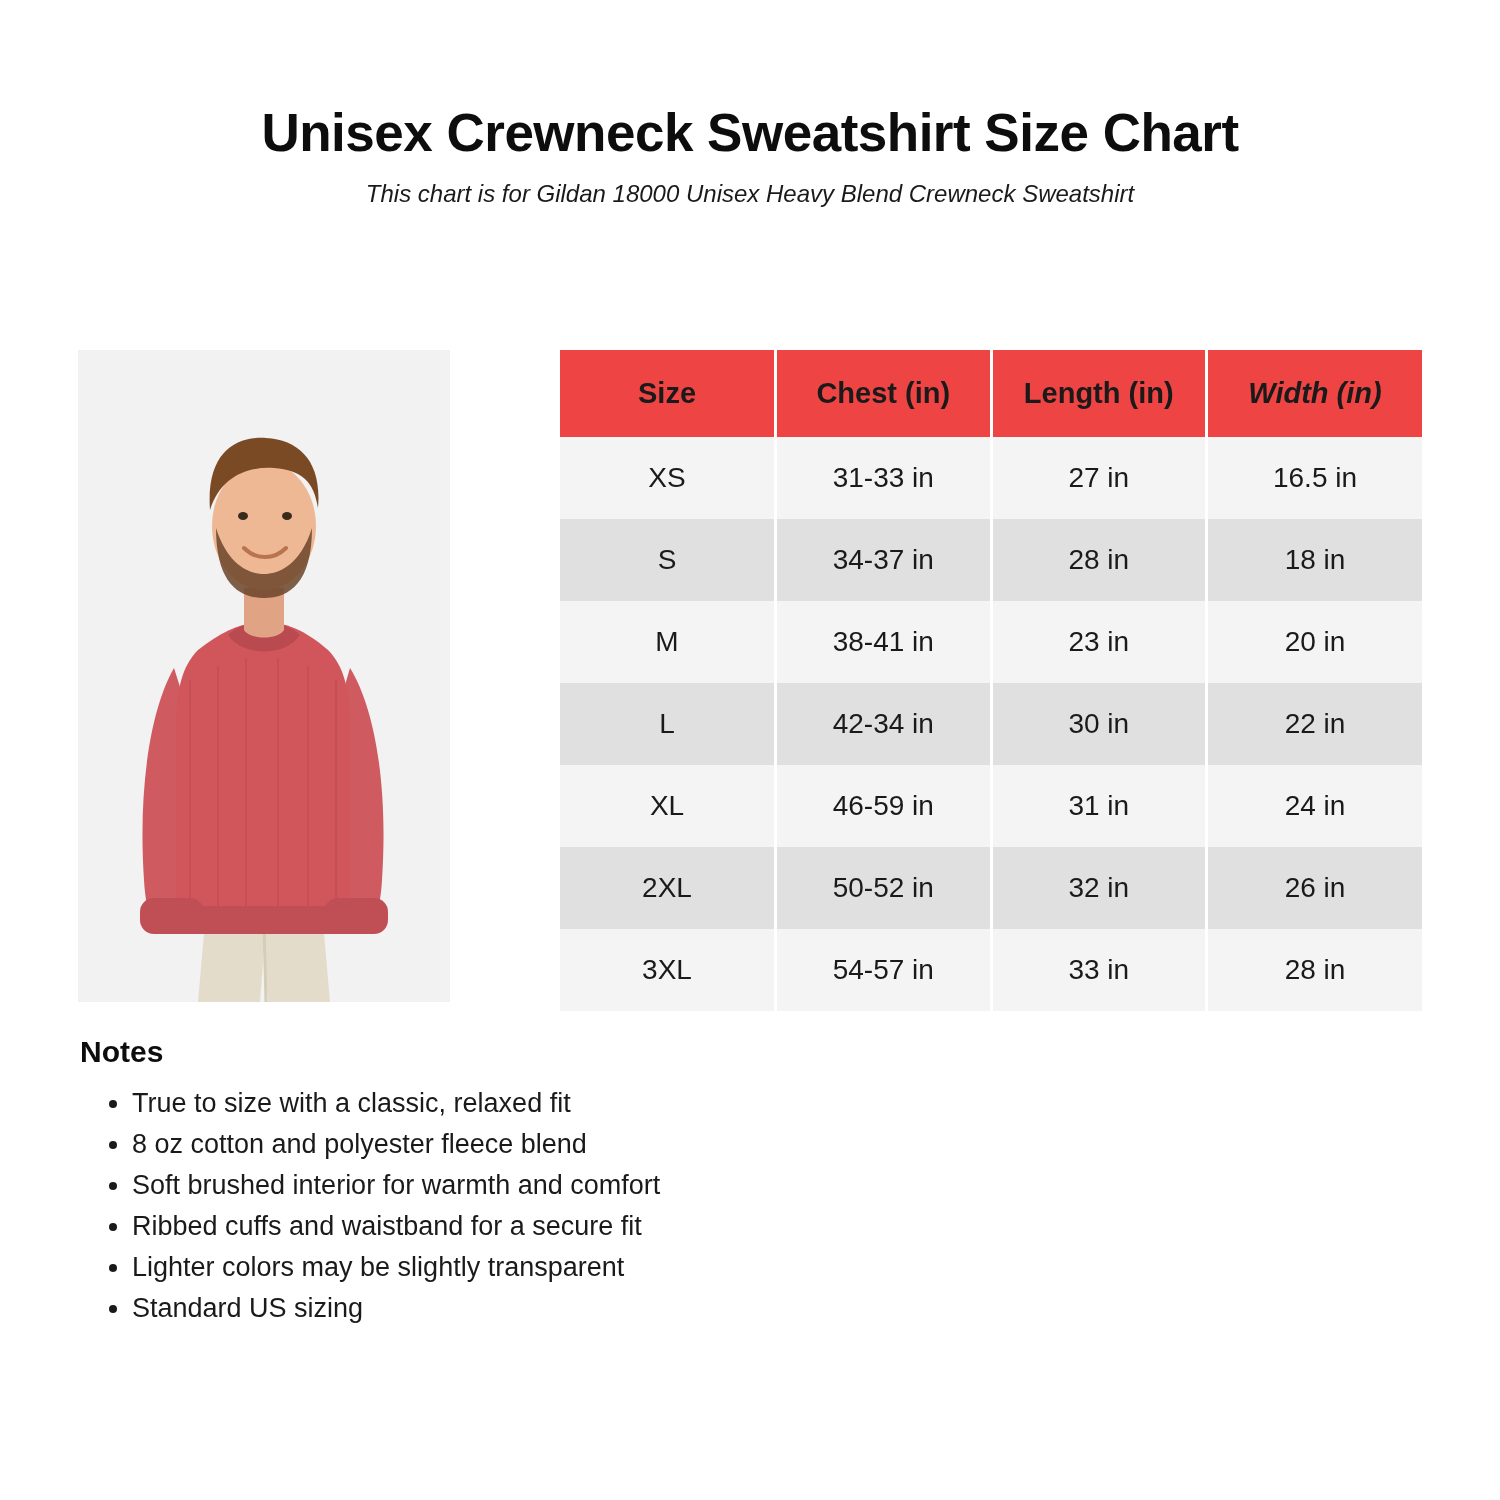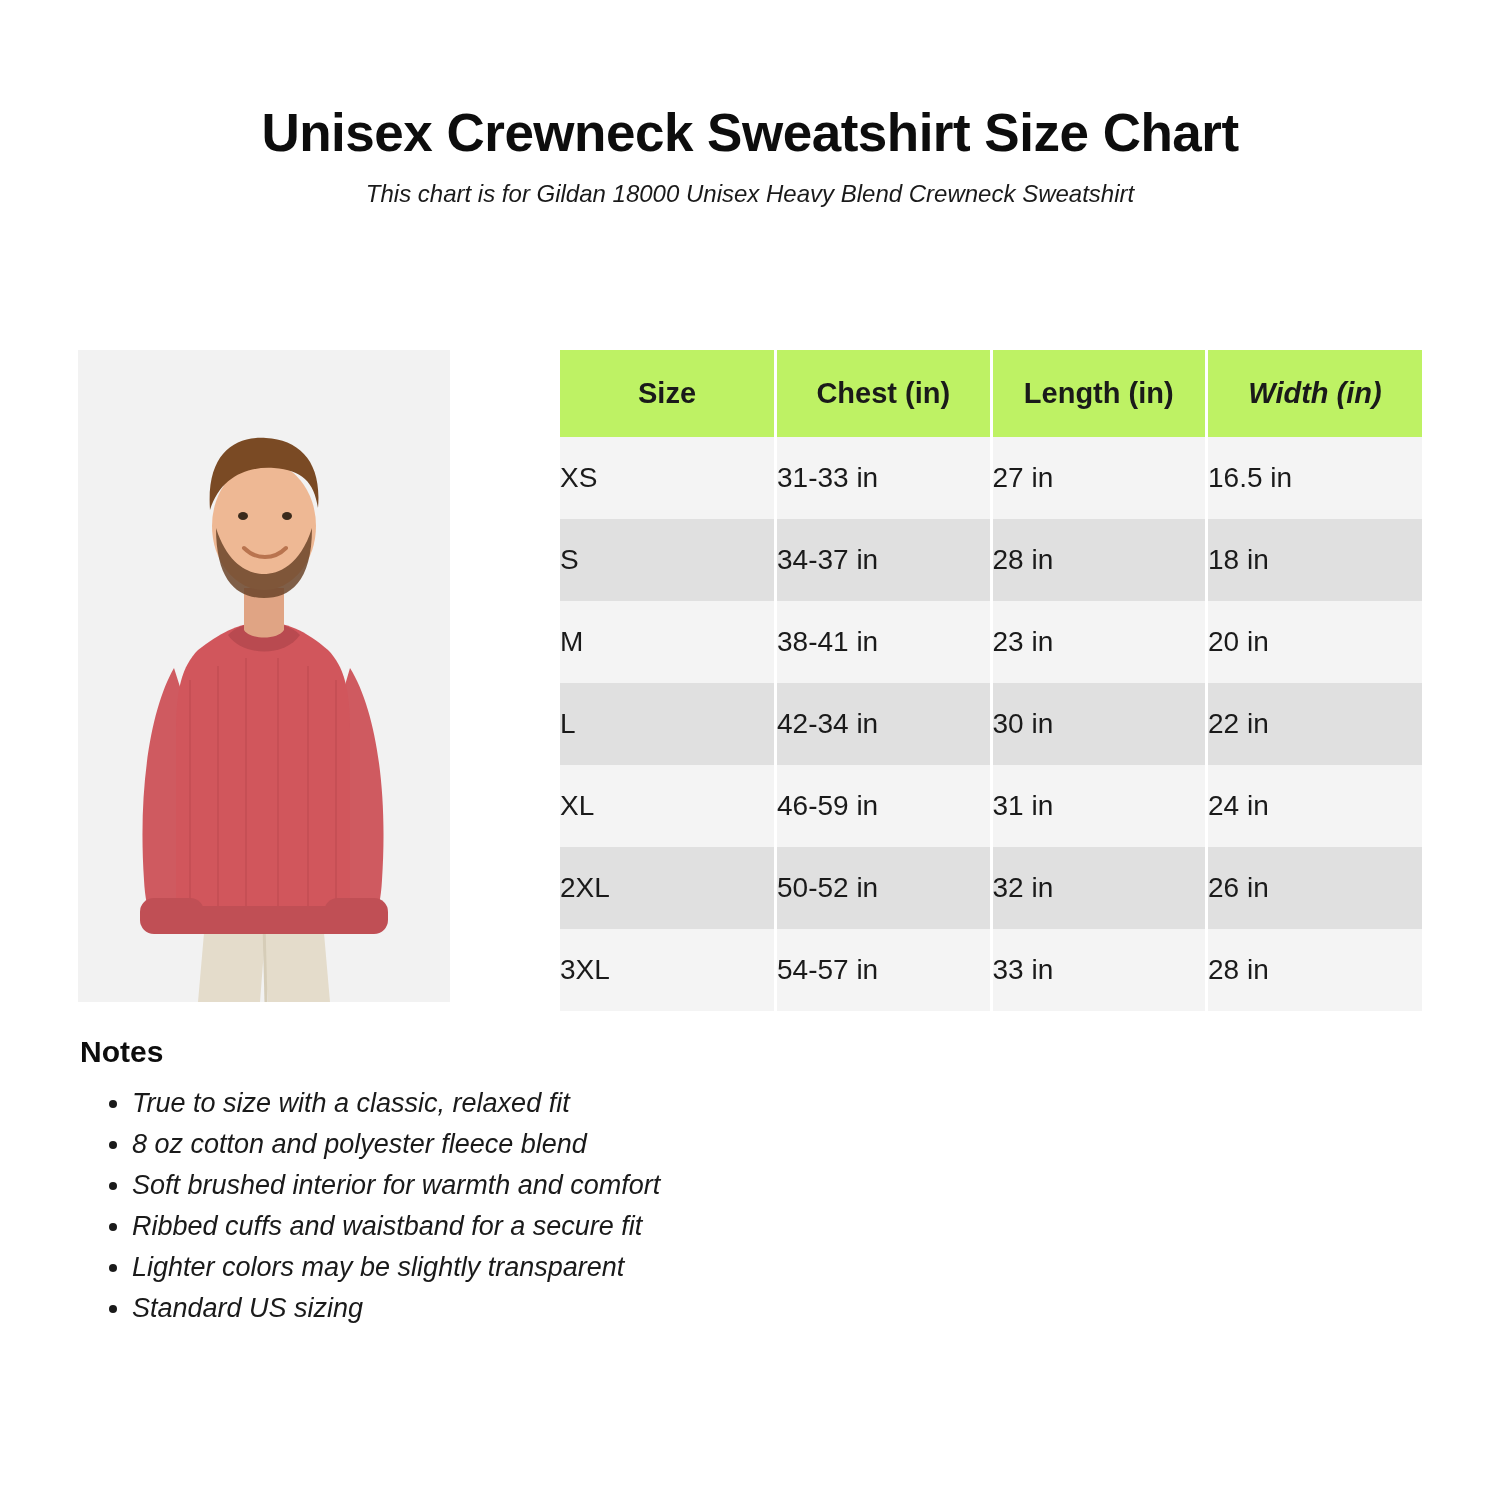--- a/index.html
+++ b/index.html
@@ -66,32 +66,32 @@
   .table-wrap {
     margin-left: 110px;
     flex: 1 1 auto;
   }
   table.size-table {
     border-collapse: collapse;
     width: 100%;
     table-layout: fixed;
   }
   table.size-table thead th {
-    background: #bef264;
+    background: #ef4444;
     color: #1a1a1a;
     font-size: 29px;
     font-weight: bold;
     padding: 27px 0;
     text-align: center;
     border-right: 3px solid #ffffff;
   }
   table.size-table thead th:last-child { border-right: none; font-style: italic; }
   table.size-table tbody td {
     font-size: 28px;
-    text-align: left;
+    text-align: center;
     padding: 25px 0;
     color: #1a1a1a;
     border-right: 3px solid #ffffff;
   }
   table.size-table tbody td:last-child { border-right: none; }
   table.size-table tbody tr.odd td { background: #f4f4f4; }
   table.size-table tbody tr.even td { background: #e0e0e0; }
 
   
   .notes {
@@ -102,21 +102,20 @@
   }
   .notes-title {
     font-size: 30px;
     font-weight: bold;
     color: #0d0d0d;
     margin: 0 0 14px 0;
   }
   .notes ul {
     margin: 0;
     padding-left: 52px;
-    font-style: italic;
   }
   .notes li {
     font-size: 27px;
     line-height: 1.52;
     color: #1a1a1a;
   }
 </style>
 </head>
 <body>
 

